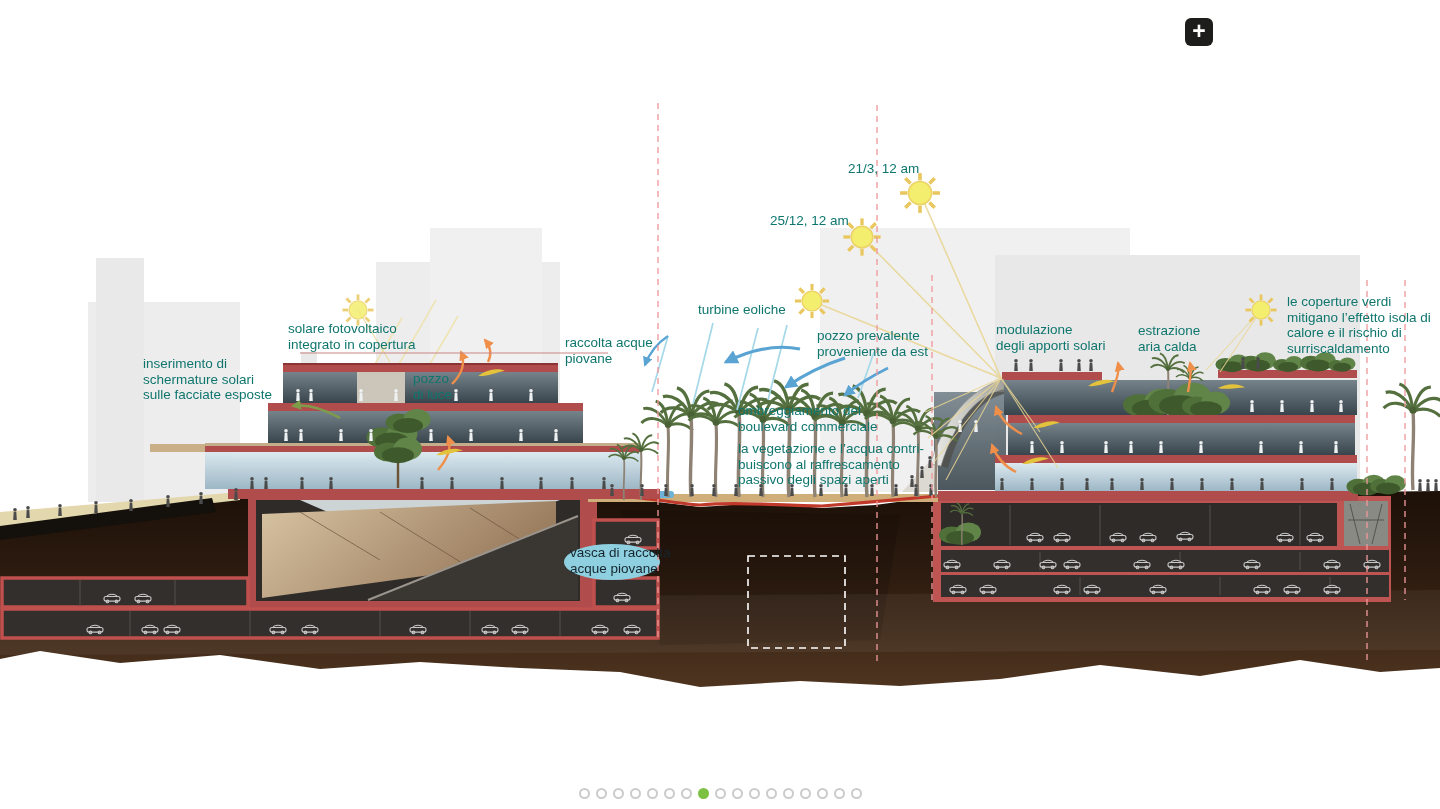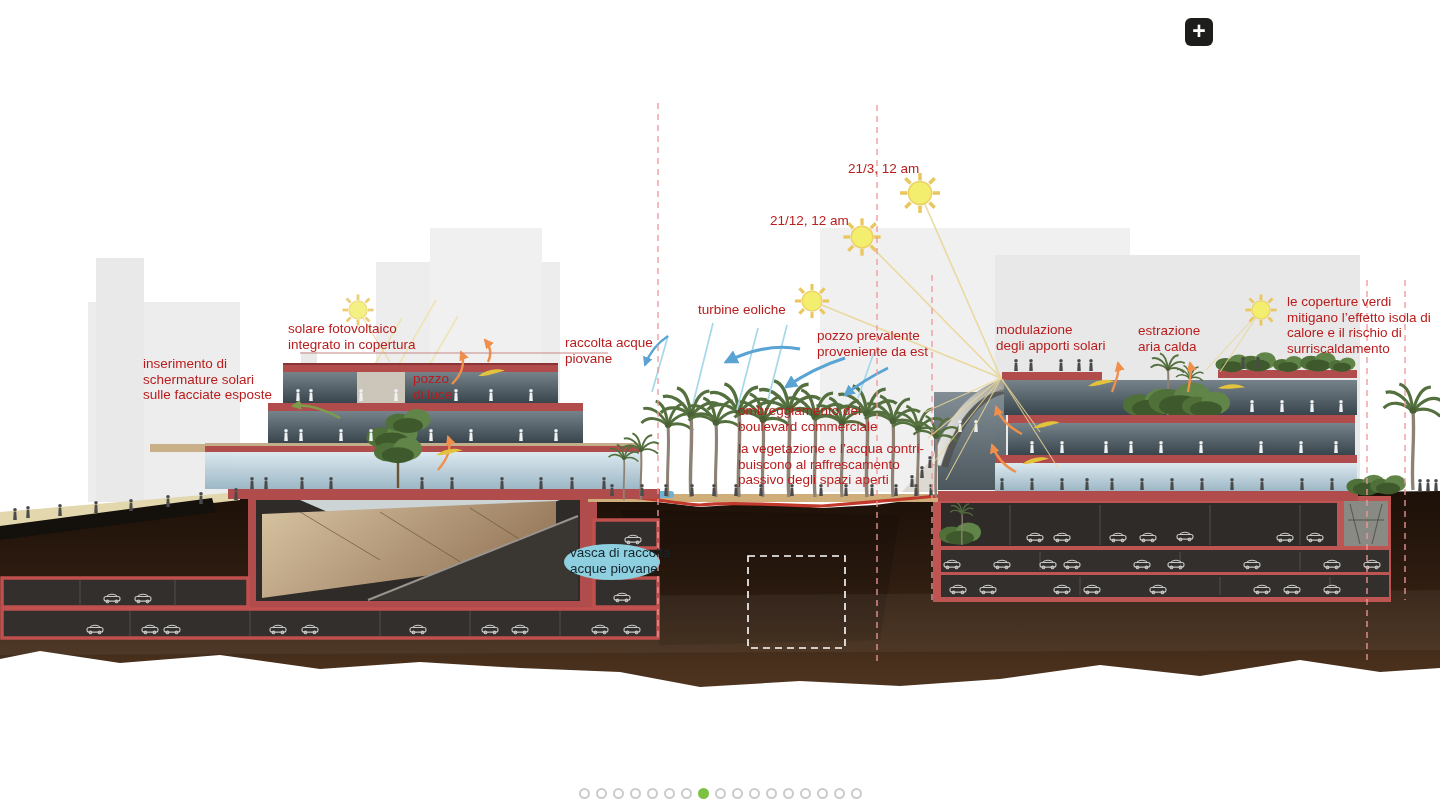--- a/index.html
+++ b/index.html
@@ -1,19 +1,19 @@
 <!DOCTYPE html>
 <html><head>
 <meta charset="utf-8">
 <style>
   html,body{margin:0;padding:0;background:#fff;}
   .stage{position:relative;width:1440px;height:809px;background:#ffffff;overflow:hidden;
          font-family:"Liberation Sans",sans-serif;}
   .art{position:absolute;left:0;top:0;}
-  .lbl{position:absolute;font-size:13.5px;line-height:1.16;color:#b91c1c;white-space:pre-line;
+  .lbl{position:absolute;font-size:13.5px;line-height:1.16;color:#0f766e;white-space:pre-line;
        letter-spacing:0;}
   .lbl.white{color:#ffffff;}
   .lbl.darkblue{color:#16262e;}
   .zoom-btn{position:absolute;left:1185px;top:18px;width:28px;height:28px;background:#1d1d1b;
        border-radius:6px;color:#fff;text-align:center;font-size:23px;font-weight:bold;
        line-height:26px;cursor:pointer;user-select:none;}
   .dots{position:absolute;left:0;right:0;top:788px;display:flex;justify-content:center;gap:6px;}
   .dot{width:11px;height:11px;border-radius:50%;background:#fff;border:2px solid #cbcbcb;
        box-sizing:border-box;cursor:pointer;}
   .dot.active{background:#7cc142;border-color:#7cc142;}
@@ -502,21 +502,21 @@
 degli apporti solari</div>
 <div class="lbl" style="left:1138px;top:323px">estrazione
 aria calda</div>
 <div class="lbl" style="left:1287px;top:294px">le coperture verdi
 mitigano l’effetto isola di
 calore e il rischio di
 surriscaldamento</div>
 <div class="lbl darkblue" style="left:570px;top:545px">vasca di raccolta
 acque piovane</div>
 <div class="lbl" style="left:848px;top:161px">21/3, 12 am</div>
-<div class="lbl" style="left:770px;top:213px">21/12, 12 am</div>
+<div class="lbl" style="left:770px;top:213px">25/12, 12 am</div>
 
 <div class="zoom-btn">+</div>
 
 <div class="dots">
       <div class="dot"></div>
       <div class="dot"></div>
       <div class="dot"></div>
       <div class="dot"></div>
       <div class="dot"></div>
       <div class="dot"></div>

